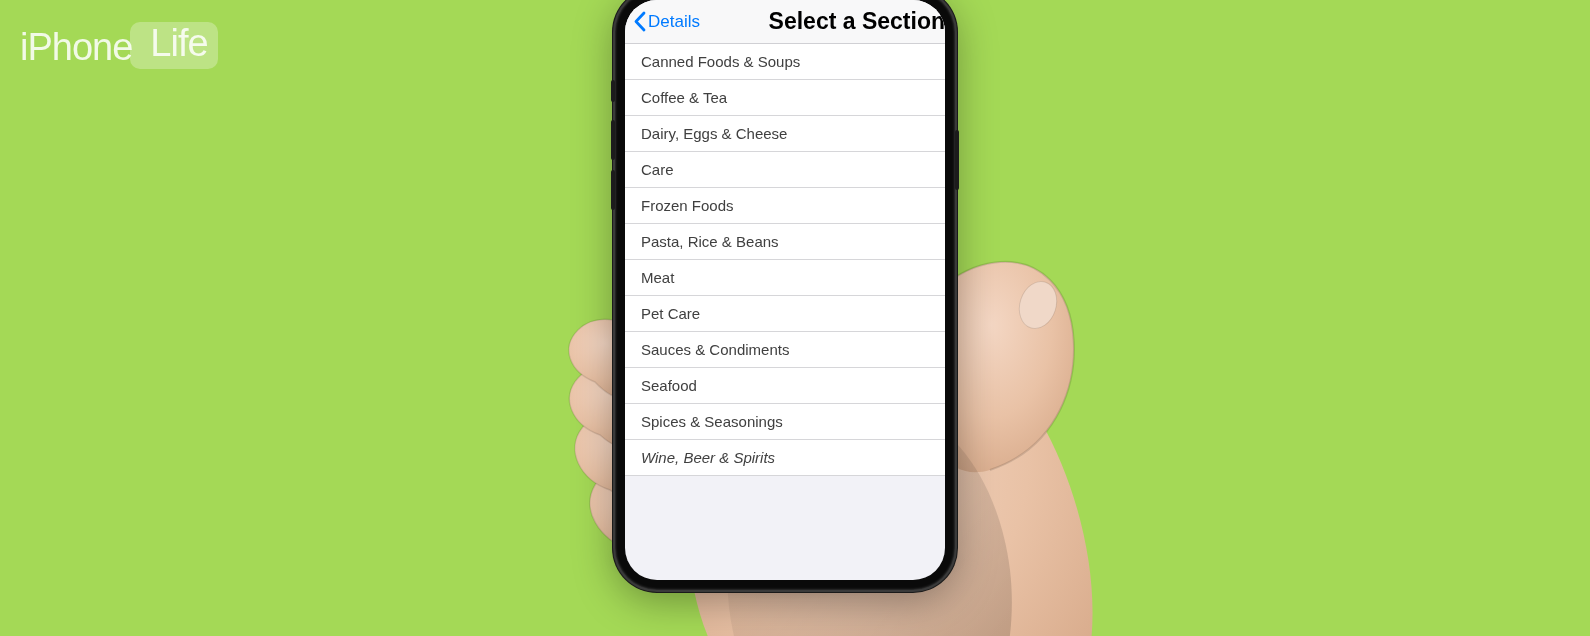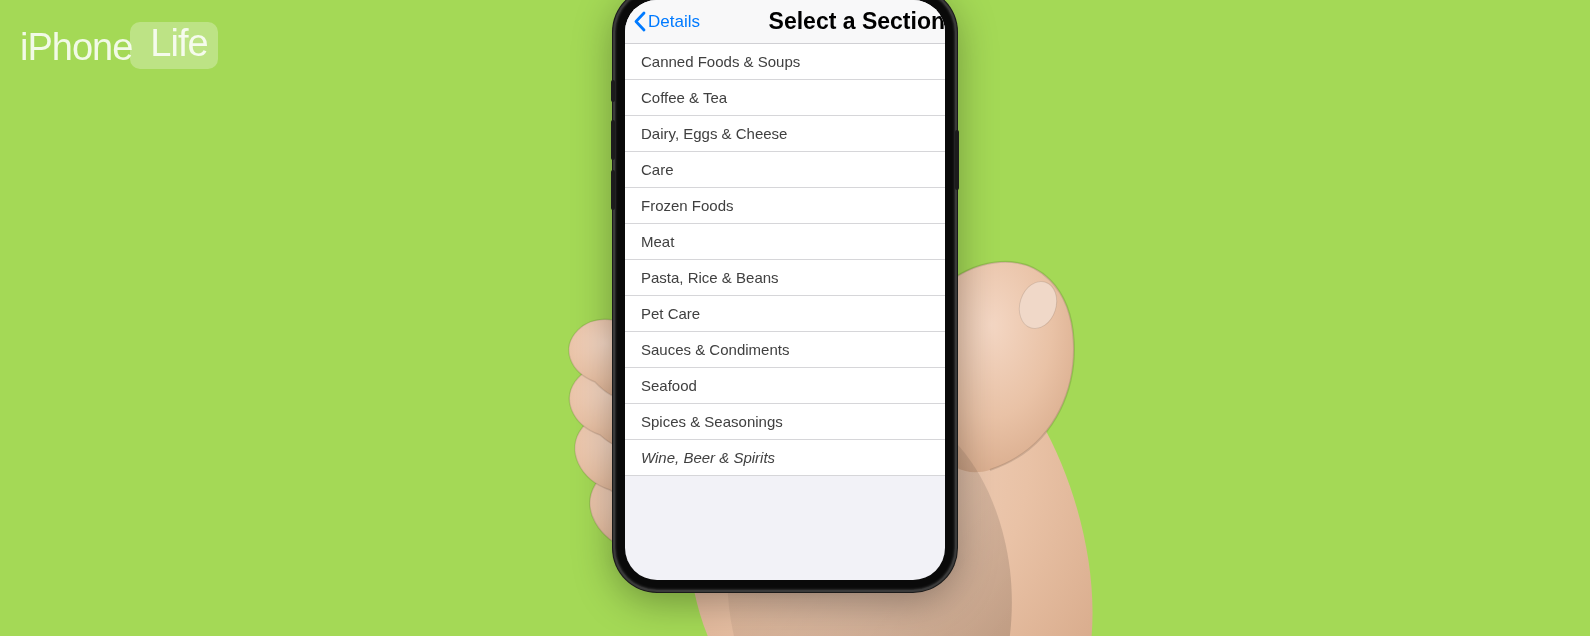--- a/index.html
+++ b/index.html
@@ -229,24 +229,24 @@
       <div class="row">
           <span>Dairy, Eggs &amp; Cheese</span>
         </div>
       <div class="row">
           <span>Care</span>
         </div>
       <div class="row">
           <span>Frozen Foods</span>
         </div>
       <div class="row">
+          <span>Pasta, Rice &amp; Beans</span>
+        </div>
+      <div class="row">
           <span>Meat</span>
-        </div>
-      <div class="row">
-          <span>Pasta, Rice &amp; Beans</span>
         </div>
       <div class="row">
           <span>Pet Care</span>
         </div>
       <div class="row">
           <span>Sauces &amp; Condiments</span>
         </div>
       <div class="row">
           <span>Seafood</span>
         </div>

